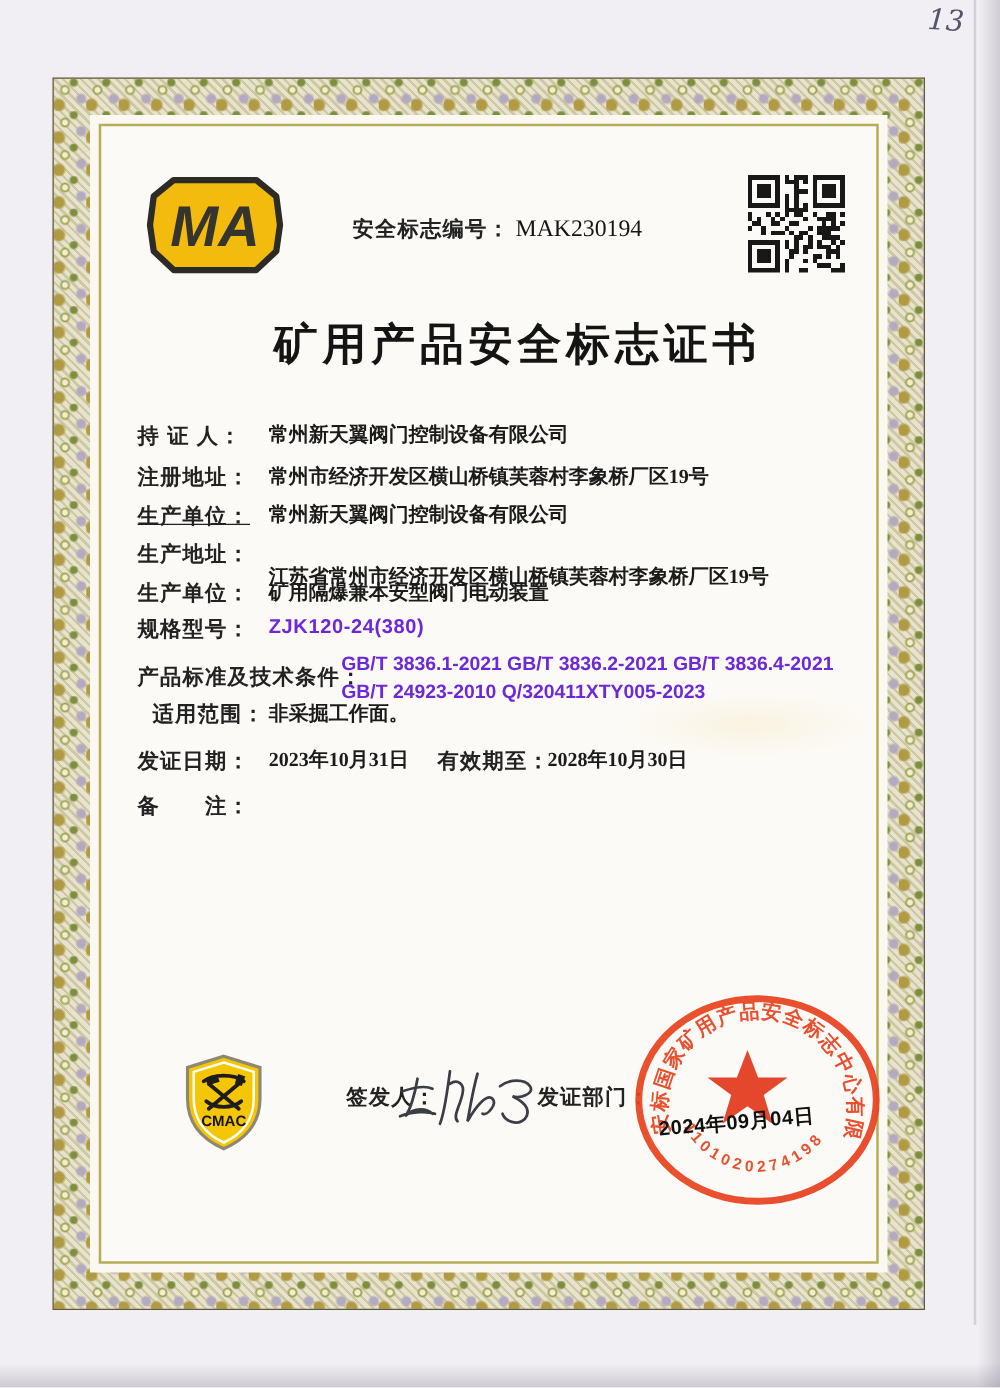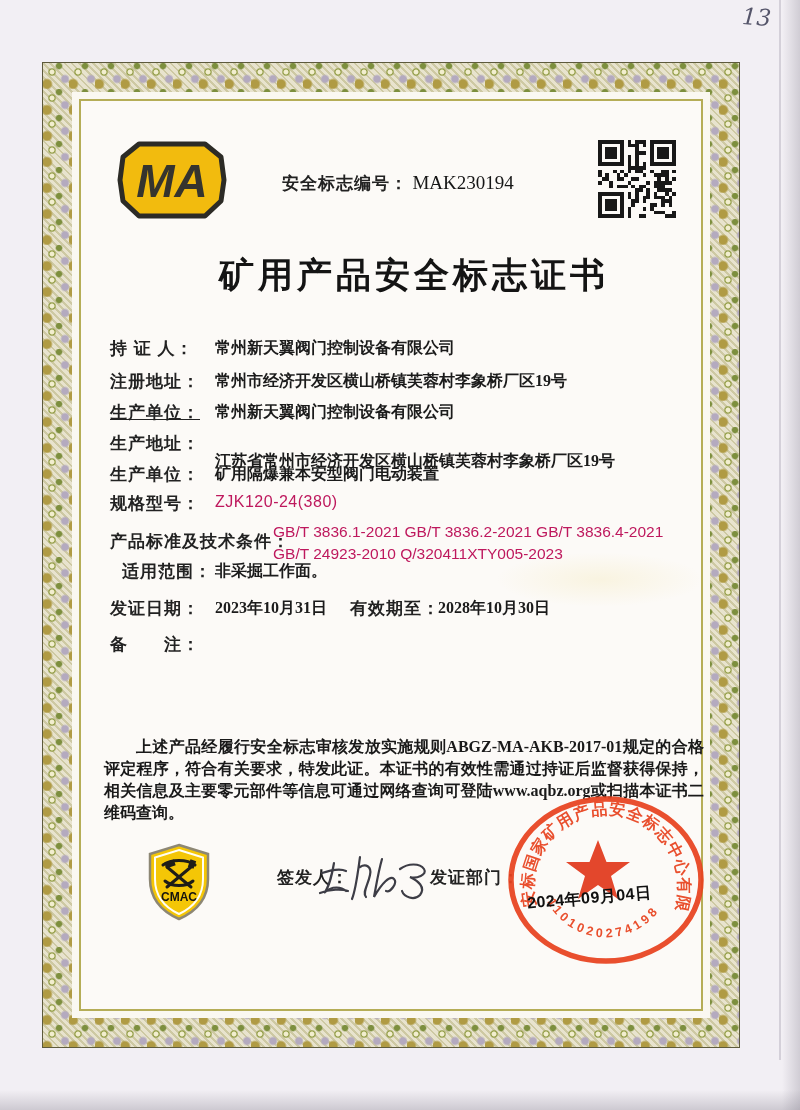--- a/index.html
+++ b/index.html
@@ -14,21 +14,21 @@
            radial-gradient(circle at 22px 16px, #b4aabf 3px, rgba(0,0,0,0) 5px),
            radial-gradient(circle at 4px 21px, #b09b44 4px, rgba(0,0,0,0) 6px),
            radial-gradient(circle at 16px 3px, #7d8f3e 2.5px, rgba(0,0,0,0) 4px),
            repeating-linear-gradient(45deg, rgba(140,140,70,.22) 0 2px, rgba(255,255,255,.25) 2px 5px);
          background-size:26px 26px,26px 26px,26px 26px,26px 26px,auto;}
   .frame-inner{position:absolute;left:36px;top:36px;right:36px;bottom:36px;
          background:#fcfaf7;border:2px solid #b5ad57;box-shadow:0 0 0 7px #faf8f1;}
   .abs{position:absolute;}
   .lbl{font-weight:700;font-size:17px;letter-spacing:1px;color:#222;}
   .val{font-family:"Liberation Serif",serif;font-weight:700;font-size:16px;color:#1b1b1b;}
-  .val-sans{font-weight:400;font-size:16px;color:#be185d;}
+  .val-sans{font-weight:700;font-size:16px;color:#6d28d9;}
   .title{font-family:"Liberation Serif",serif;font-weight:900;font-size:35px;letter-spacing:4px;
          text-align:center;color:#141414;}
   .certno-val{font-family:"Liberation Serif",serif;font-size:19px;color:#161616;}
   .para{font-family:"Liberation Serif",serif;font-weight:700;font-size:16px;line-height:22px;
         text-align:justify;text-indent:2em;color:#191919;}
   .seal-date{font-weight:700;font-size:16px;color:#101010;transform:rotate(-5deg);letter-spacing:.5px;}
   .pagenum{font-family:"DejaVu Serif",serif;font-style:italic;font-size:23px;color:#55556a;transform:rotate(4deg);}
   .vline{position:absolute;left:779px;top:0;width:2px;height:1060px;background:rgba(175,170,185,.45);}
   .shadow-r{position:absolute;right:0;top:0;width:18px;height:100%;
             background:linear-gradient(to right, rgba(0,0,0,0), rgba(120,115,130,.28));}
@@ -216,21 +216,20 @@
   <div class="abs lbl" style="left:110px;top:560px;margin-left:12px;">适用范围：</div>
   <div class="abs val" style="left:215px;top:561px;">非采掘工作面。</div>
 
   <div class="abs lbl" style="left:110px;top:597px;">发证日期：</div>
   <div class="abs val" style="left:215px;top:598px;">2023年10月31日</div>
   <div class="abs lbl" style="left:350px;top:597px;">有效期至：</div>
   <div class="abs val" style="left:438px;top:598px;">2028年10月30日</div>
 
   <div class="abs lbl" style="left:110px;top:633px;">备　　注：</div>
 
-  <div class="abs para" style="left:104px;top:736px;width:600px;">上述产品经履行安全标志审核发放实施规则ABGZ-MA-AKB-2017-01规定的合格评定程序，符合有关要求，特发此证。本证书的有效性需通过持证后监督获得保持，相关信息及主要零元部件等信息可通过网络查询可登陆www.aqbz.org或扫描本证书二维码查询。</div>
 
   <svg class="abs" style="left:145px;top:843px;" width="68" height="78" viewBox="0 0 68 78">
     <path d="M34 2 L63 11 V36 C63 57 50 69 34 76 C18 69 5 57 5 36 V11 Z" fill="#f4c606" stroke="#8d8774" stroke-width="2.5"></path>
     <path d="M34 7 L58 14.5 V36 C58 54 47 65 34 71 C21 65 10 54 10 36 V14.5 Z" fill="none" stroke="#fffef4" stroke-width="2"></path>
     <g stroke="#1e1d18" stroke-width="3" stroke-linecap="round" fill="none">
       <path d="M18 22 C26 16 42 16 50 22"></path>
       <path d="M22 44 L46 24"></path>
       <path d="M46 44 L22 24"></path>
       <path d="M20 38 C27 44 41 44 48 38"></path>
     </g>

